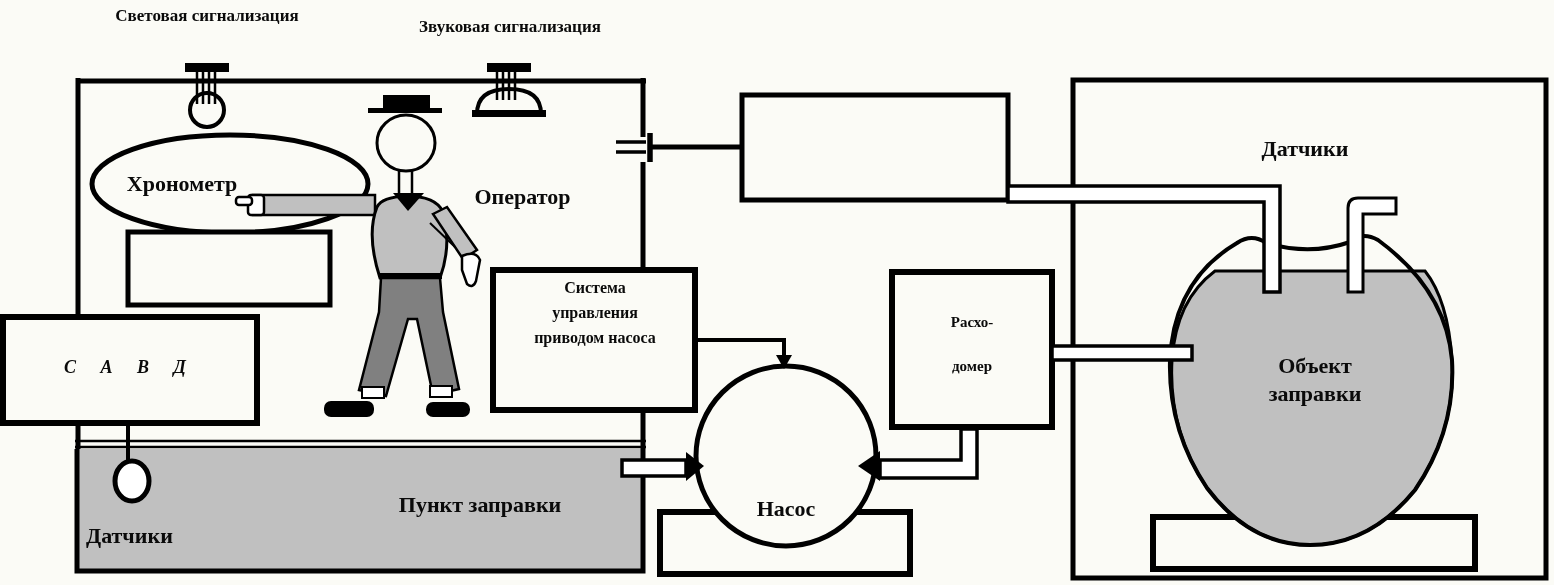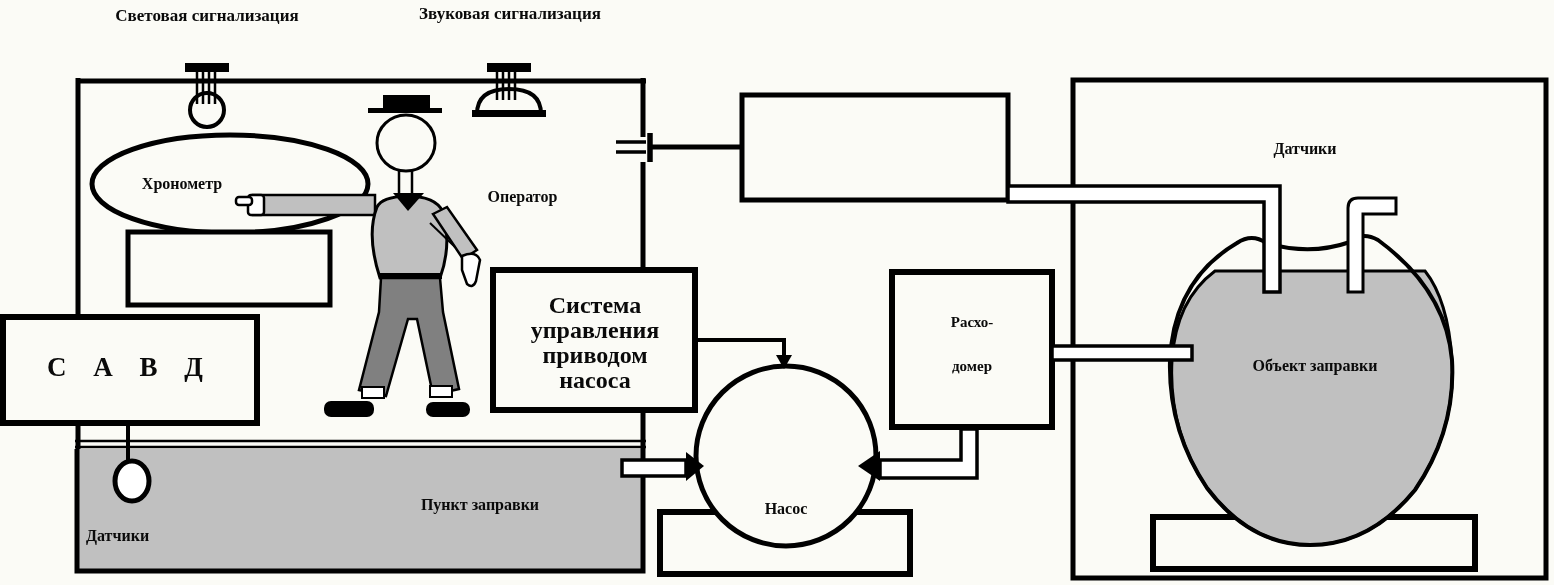--- a/index.html
+++ b/index.html
@@ -2,23 +2,23 @@
 <html><head>
 <meta charset="utf-8">
 <style>
   html,body{margin:0;padding:0;background:#fbfbf6;}
   #stage{position:relative;width:1554px;height:585px;background:#fbfbf6;overflow:hidden;
          font-family:"Liberation Serif","DejaVu Serif",serif;color:#0a0a0a;}
   #stage svg{position:absolute;left:0;top:0;}
   .lbl{position:absolute;font-weight:700;font-size:17px;line-height:26px;text-align:center;
        white-space:normal;color:#0a0a0a;}
   .lbl.left{text-align:left;}
-  .savd{font-size:27px;letter-spacing:10px;line-height:34px;}
+  .savd{font-style:italic;font-size:18px;letter-spacing:10px;line-height:34px;}
   .fm{line-height:44px;font-size:15px;}
-  .big{font-size:16px;}
+  .big{font-size:22px;}
 </style>
 </head>
 <body>
 
 <div id="stage">
 
 <svg width="1554" height="585" viewBox="0 0 1554 585">
 
   <g>
     <rect x="77" y="449" width="566" height="121" fill="#c0c0c0"></rect>
@@ -120,33 +120,33 @@
     <rect x="379" y="273" width="63" height="6" fill="#000"></rect>
     <rect x="362" y="387" width="22" height="11" fill="#fff" stroke="#000" stroke-width="2"></rect>
     <rect x="430" y="386" width="22" height="11" fill="#fff" stroke="#000" stroke-width="2"></rect>
     <rect x="324" y="401" width="50" height="16" rx="7" fill="#000"></rect>
     <rect x="426" y="402" width="44" height="15" rx="7" fill="#000"></rect>
   </g>
 </svg>
 
 <div class="lbl" style="left:112px;top:3px;width:190px;">Световая сигнализация</div>
 
-<div class="lbl" style="left:412px;top:1px;width:196px;">Звуковая сигнализация</div>
+<div class="lbl" style="left:412px;top:14px;width:196px;">Звуковая сигнализация</div>
 
 <div class="lbl big" style="left:97px;top:171px;width:170px;">Хронометр</div>
 
 <div class="lbl big" style="left:450px;top:184px;width:145px;">Оператор</div>
 
 
 <div class="lbl savd" style="left:10px;top:350px;width:240px;">С А В Д</div>
 
 
 <div class="lbl big" style="left:1230px;top:136px;width:150px;">Датчики</div>
 
-<div class="lbl" style="left:527px;top:293px;width:136px;font-size:24px;line-height:25px;">Система управления приводом насоса</div>
+<div class="lbl" style="left:527px;top:275px;width:136px;font-size:16px;line-height:25px;">Система управления приводом насоса</div>
 
 <div class="lbl fm" style="left:892px;top:300px;width:160px;">
   <span>Расхо-</span><br>
   <span>домер</span>
 </div>
 
 <div class="lbl big" style="left:728px;top:452px;width:116px;margin-top:44px;">Насос</div>
 
 <div class="lbl big" style="left:370px;top:492px;width:220px;">Пункт заправки</div>
 

